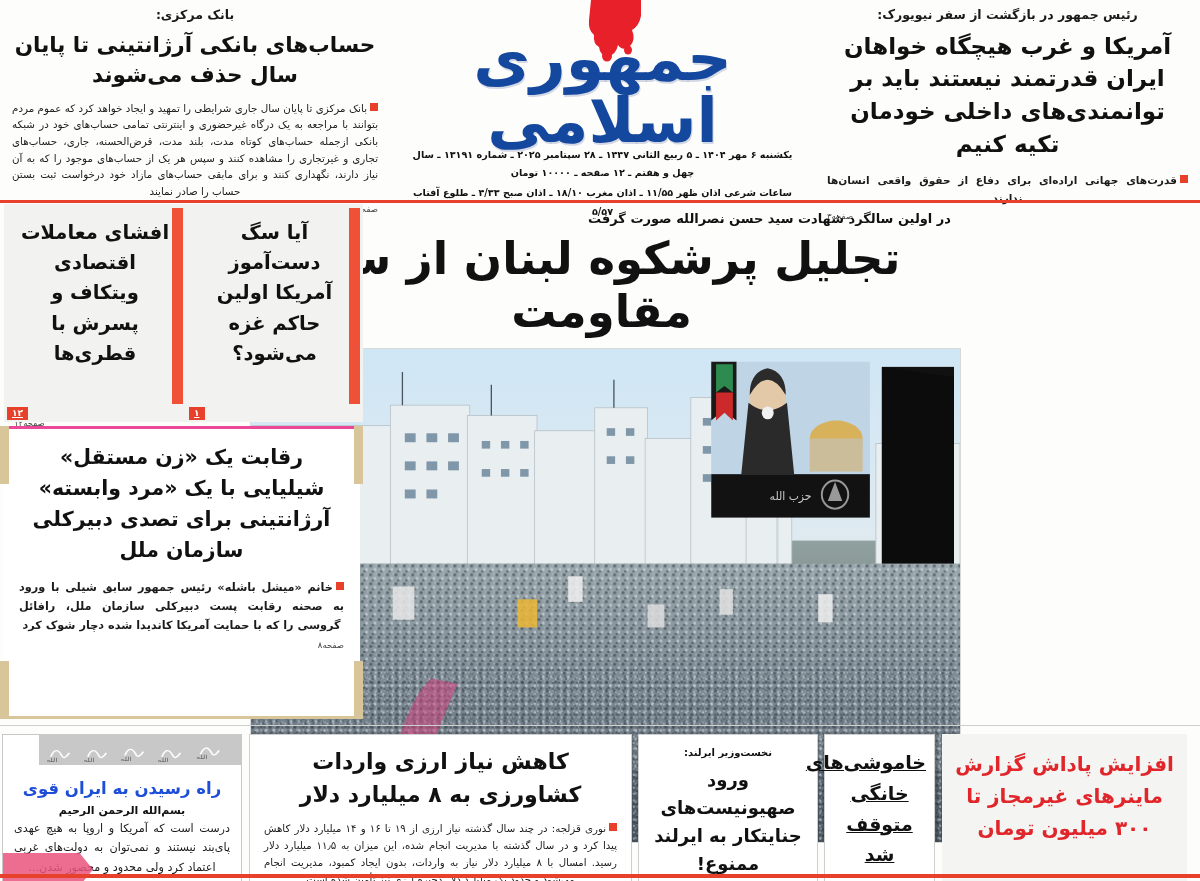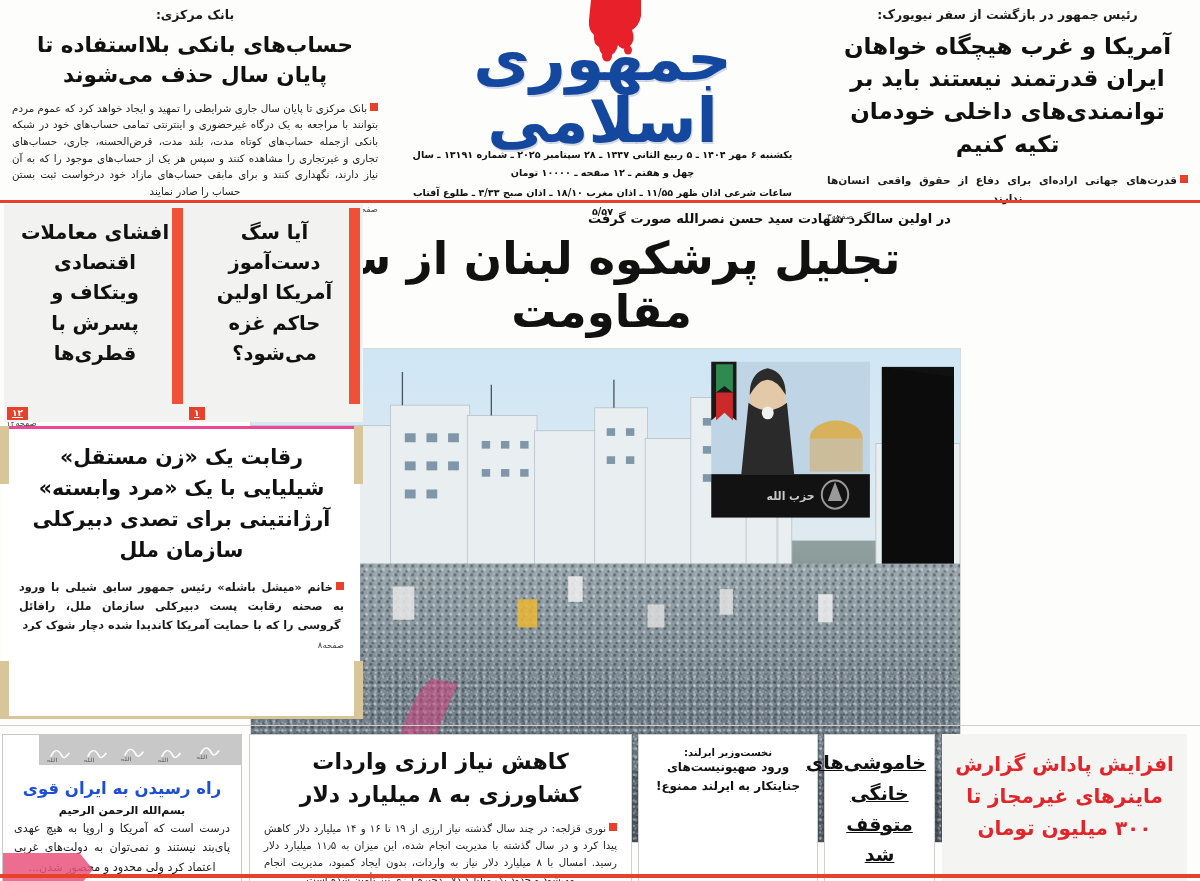--- a/index.html
+++ b/index.html
@@ -148,21 +148,20 @@
   }
   .main-hl {
     font-size: 45px; font-weight: bold; color: #111;
     text-align: center; line-height: 1.18; padding: 6px 10px 0 10px;
     letter-spacing: -1.2px;
   }
   .photo {
     position: relative; margin: 10px 4px 0 12px; height: 495px;
     overflow: hidden; border: 1px solid #d9d9d9;
     background: linear-gradient(#cfe3f2 0%, #d8e7f3 14%, #b9c9cd 22%, #8f9f9d 40%, #6f7b82 70%, #55606b 100%);
-    font-weight: bold;
   }
   .photo svg { display: block; width: 100%; height: 100%; }
 
   
   .rail-right {
     position: absolute; top: 0; left: 0;
     width: 238px; height: 521px; padding: 4px 8px 0 6px;
   }
   .rr-lede {
     font-size: 10px; color: #1a1a1a; line-height: 1.66;
@@ -229,22 +228,22 @@
     font-size: 10.2px; color: #1a1a1a; line-height: 1.68;
     text-align: justify; text-align-last: center; margin-top: 9px;
   }
 
   .b-ireland {
     width: 180px; border: 1px solid #cfcfcf; margin: 3px 3px 0 3px;
     background: #fff; padding: 12px 10px 8px 10px; text-align: center;
   }
   .ire-kick { font-size: 10px; font-weight: bold; color: #111; }
   .ire-hl {
-    font-size: 12px; font-weight: bold; color: #111;
-    line-height: 1.55; letter-spacing: -0.4px;
+    font-size: 18px; font-weight: bold; color: #111;
+    line-height: 1.55; margin-top: 8px; letter-spacing: -0.4px;
   }
 
   .b-black {
     width: 111px; border: 1px solid #cfcfcf; margin: 3px 3px 0 3px;
     background: #fff; padding: 12px 8px 8px 8px; text-align: center;
   }
   .blk-hl {
     font-size: 19px; font-weight: bold; color: #111;
     line-height: 1.62; letter-spacing: -0.4px; text-decoration: underline;
   }
@@ -283,21 +282,21 @@
           <ellipse cx="45" cy="50" rx="4" ry="4.5" fill="#e8202a"></ellipse>
         </svg>
         <div class="mast-logo">جمهوری اسلامی</div>
       </div>
       <div class="datebar">یکشنبه ۶ مهر ۱۴۰۴ ـ ۵ ربیع الثانی ۱۴۴۷ ـ ۲۸ سپتامبر ۲۰۲۵ ـ شماره ۱۳۱۹۱ ـ سال چهل و هفتم ـ ۱۲ صفحه ـ ۱۰۰۰۰ تومان</div>
       <div class="datebar">ساعات شرعی  اذان ظهر ۱۱/۵۵ ـ اذان مغرب ۱۸/۱۰ ـ اذان صبح ۴/۳۳ ـ طلوع آفتاب ۵/۵۷</div>
     </div>
 
     <div class="hdr-col hdr-right">
       <div class="kicker">بانک مرکزی:</div>
-      <div class="hl-big sm">حساب‌های بانکی بلااستفاده تا پایان سال حذف می‌شوند</div>
+      <div class="hl-big sm">حساب‌های بانکی آرژانتینی تا پایان سال حذف می‌شوند</div>
       <div class="lede">
         <span class="bullet-sq"></span><span>بانک مرکزی تا پایان سال جاری شرایطی را تمهید و ایجاد خواهد کرد که عموم مردم بتوانند با مراجعه به یک درگاه غیرحضوری و اینترنتی تمامی حساب‌های خود در شبکه بانکی ازجمله حساب‌های کوتاه مدت، بلند مدت، قرض‌الحسنه، جاری، حساب‌های تجاری و غیرتجاری را مشاهده کنند و سپس هر یک از حساب‌های موجود را که به آن نیاز دارند، نگهداری کنند و برای مابقی حساب‌های مازاد خود درخواست ثبت بستن حساب را صادر نمایند</span>
       </div>
       <div class="pg-ref r">صفحه۱۱</div>
     </div>
   </div>
 
   <div class="rule-red" style="top:200px"></div>
 
   <div class="body-area">
@@ -305,21 +304,21 @@
     <div class="rail-right">
       <div class="rr-lede">
         <span class="bullet-sq"></span><span>مراسم اولین سالگرد شهادت سیدحسن نصرالله دبیرکل شهید حزب‌الله لبنان و سید هاشم صفی‌الدین از رهبران حزب‌الله، دیروز با حضور گسترده مردم لبنان و شخصیت‌هایی از دیگر کشورهای منطقه در ضاحیه جنوبی بیروت برگزار شد</span>
       </div>
       <div class="rr-lede gap">
         <span class="bullet-sq"></span><span>شیخ نعیم قاسم دبیرکل حزب‌الله: تأکید می‌کنم که بر عهد خویش باقی خواهیم ماند و هرگز از مقاومت دست نخواهیم کشید</span>
       </div>
       <div class="rr-lede gap">
         <span class="bullet-sq"></span><span>در نخستین سالگرد شهادت سیدحسن نصرالله، شهرهای مختلف عراق و یمن صحنه گردهمایی هزاران نفر برای تجلیل از رهبر جاودان محور مقاومت بود</span>
       </div>
-      <div class="pg-ref" style="text-align:left;margin:-6px 0 6px 0">صفحه۱۲</div>
+      <div class="pg-ref" style="text-align:left;margin:-6px 0 6px 8px">صفحه۱۲</div>
 
       <div class="rr-box">
         <div class="rr-item">
           <div class="rr-kick">الاهرام:</div>
           <div class="rr-hl">در غزه با نسخه‌ای جدید از هیتلر مواجه هستیم</div>
           <div class="pgnum" style="bottom:-1px">۱۲</div>
         </div>
         <div class="rr-item">
           <div class="rr-kick">حمایت مورخ مشهور یهودی انگلیسی از حماس:</div>
           <div class="rr-hl">اسرائیل مرتکب نسل‌کشی شده است</div>

